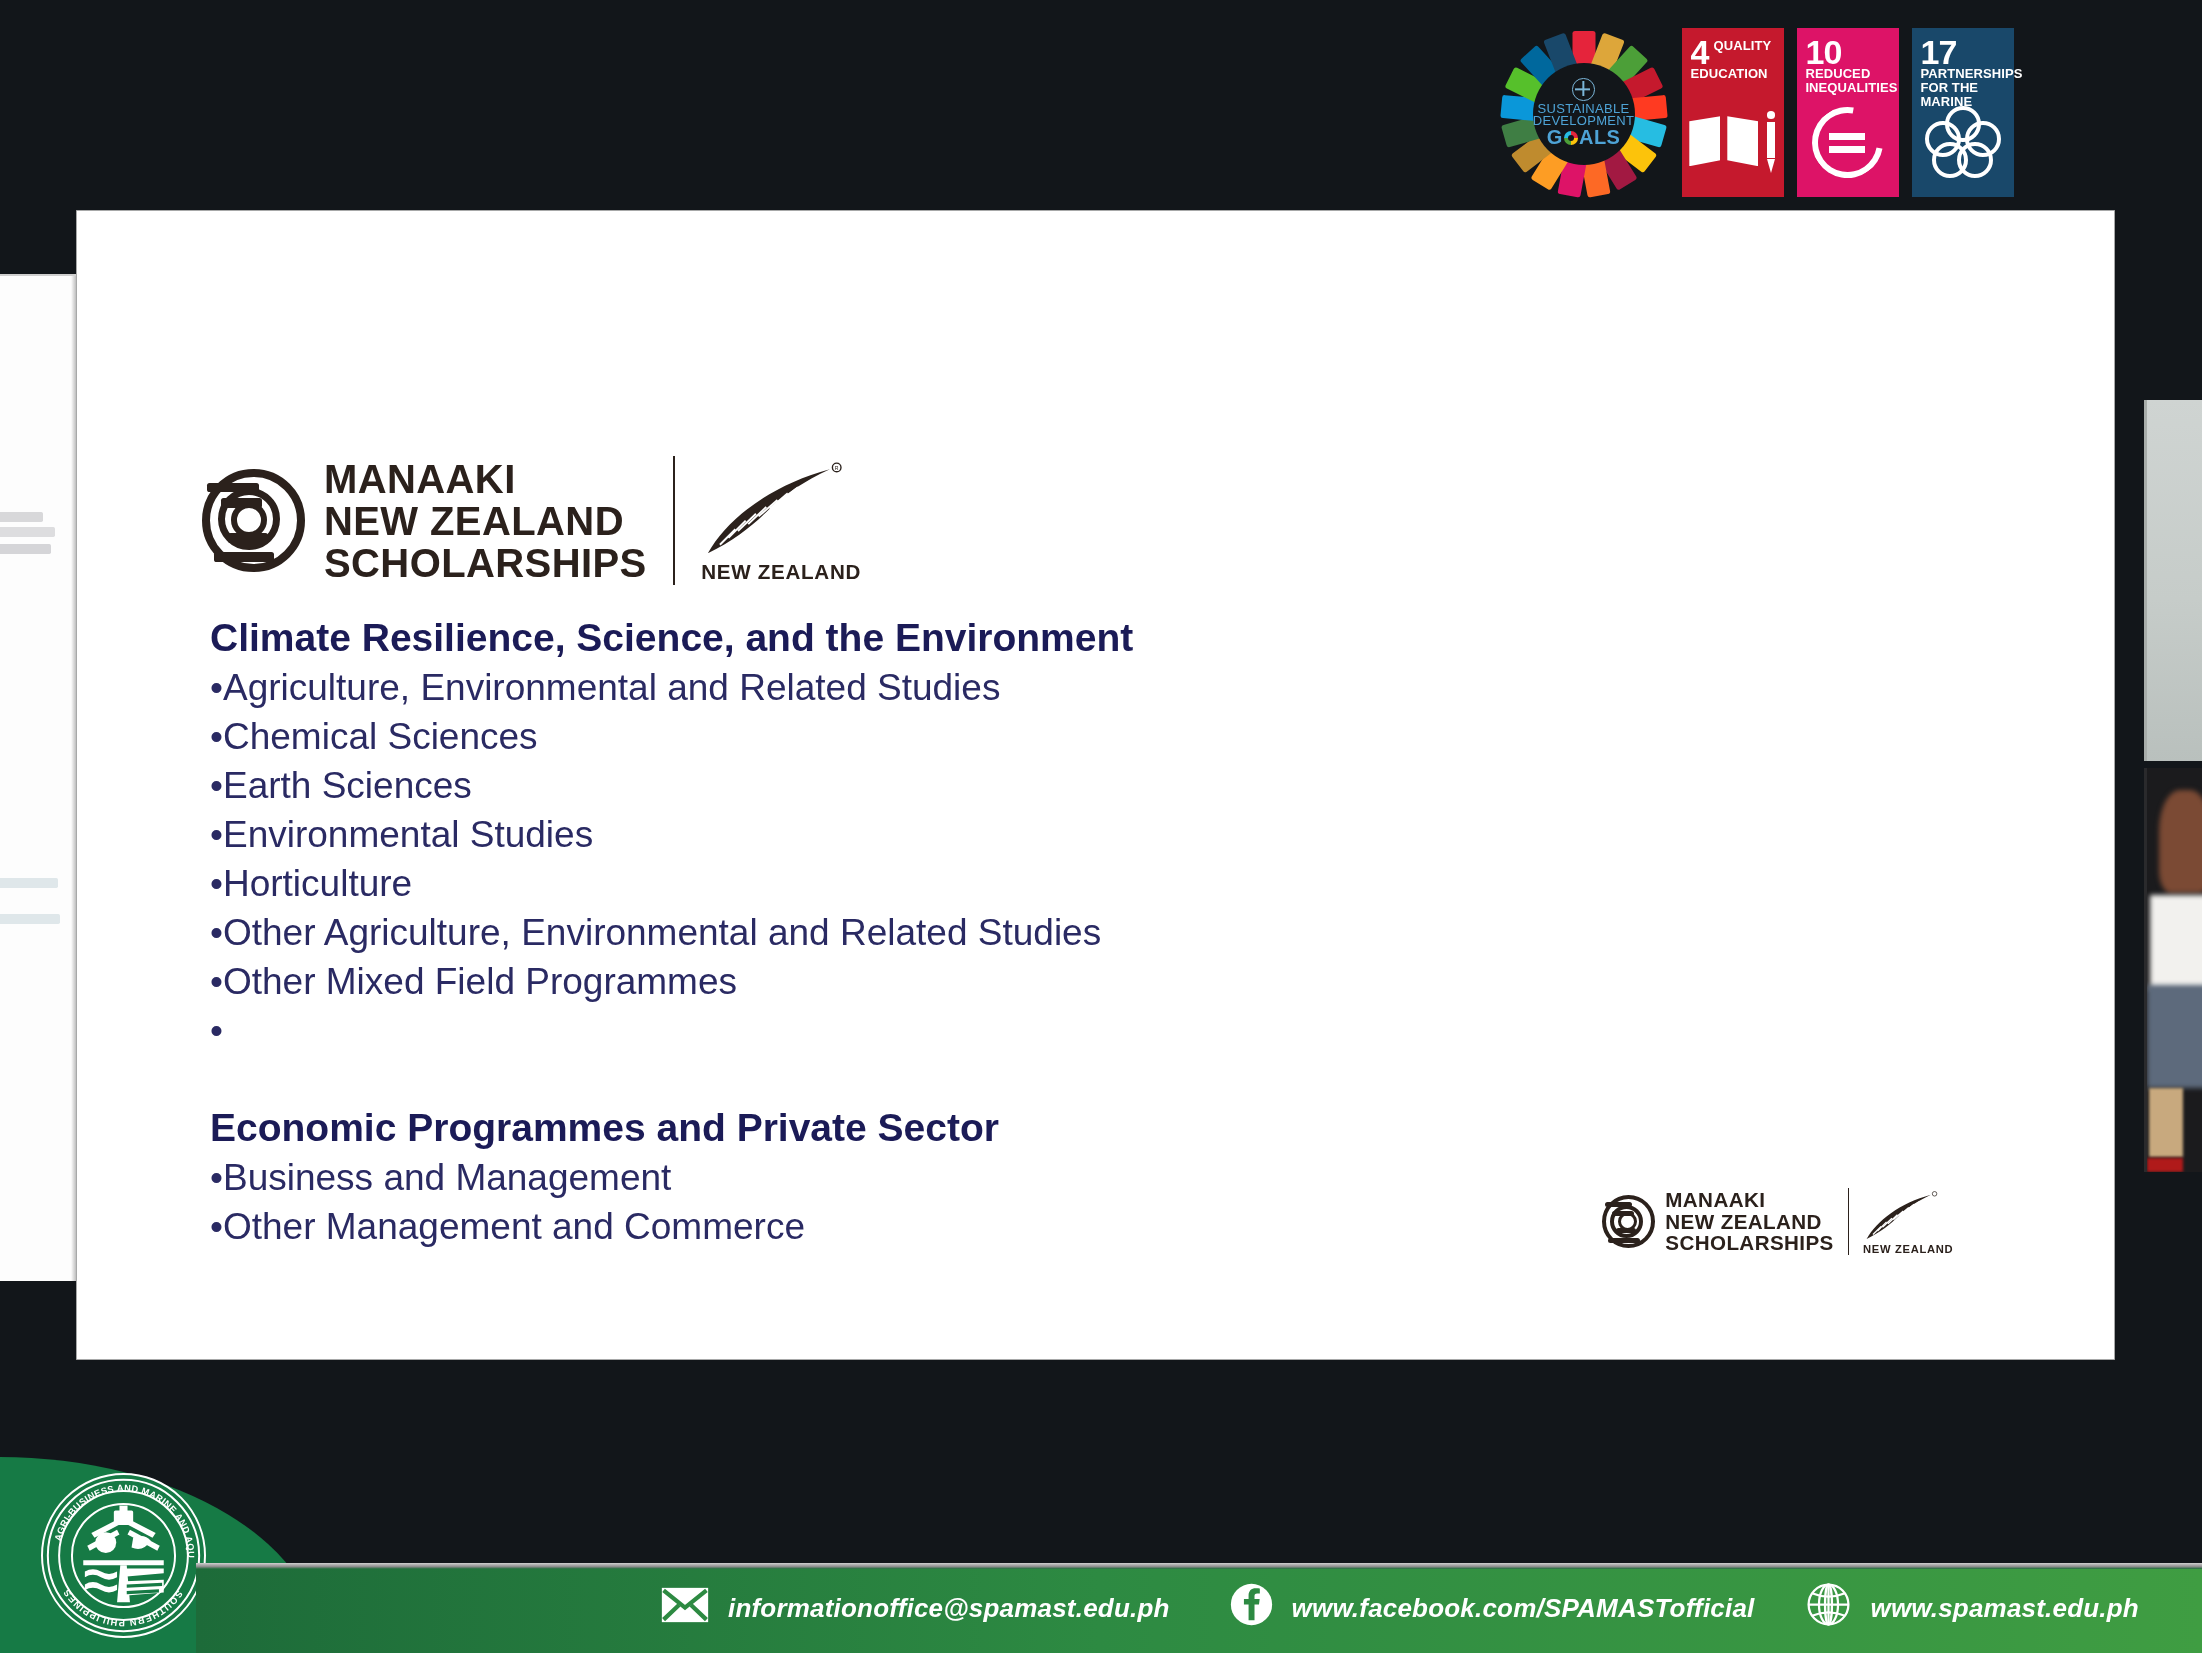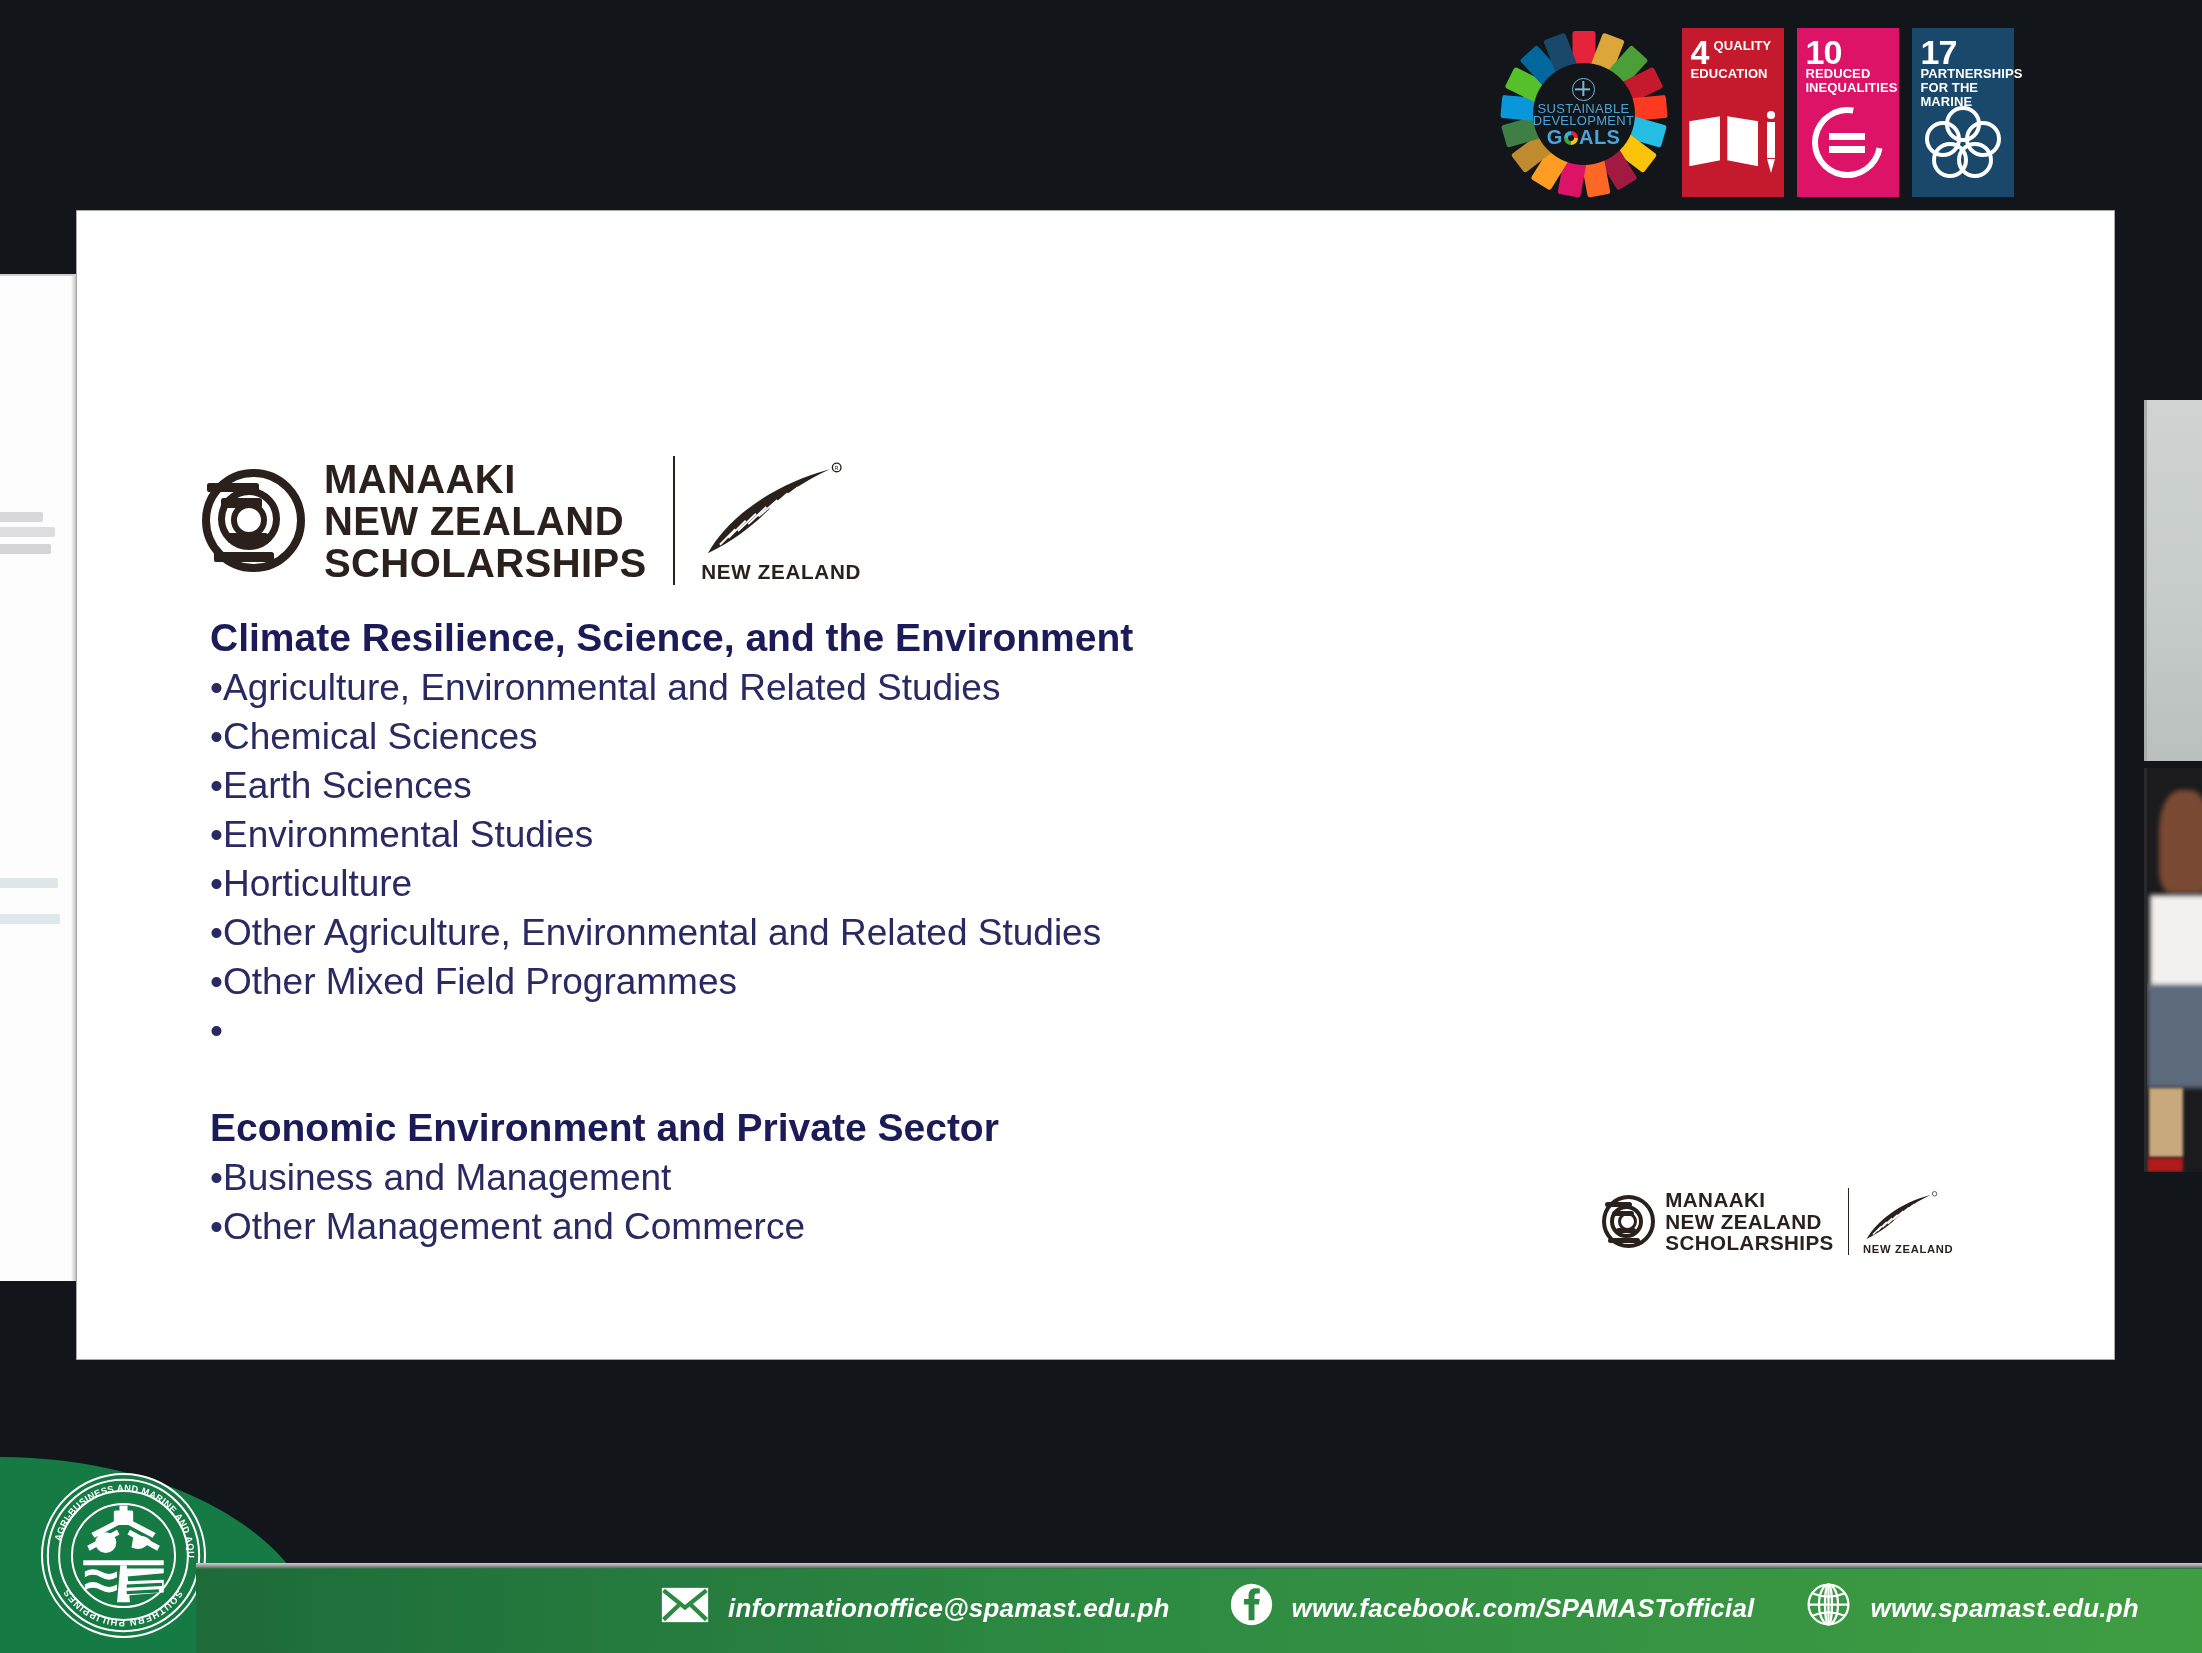--- a/index.html
+++ b/index.html
@@ -345,21 +345,21 @@
             <span class="dot">•</span>
             <span>Other Mixed Field Programmes</span>
           </div>
           <div class="bullet" style="font-size:37px;line-height:49px;">
             <span class="dot">•</span>
           </div>
         </div>
       </div>
 
       <div style="margin-top:48px;">
-        <div class="grp-head" style="font-size:39px;line-height:50px;">Economic Environment and Private Sector</div>
+        <div class="grp-head" style="font-size:39px;line-height:50px;">Economic Programmes and Private Sector</div>
         <div>
           <div class="bullet" style="font-size:37px;line-height:49px;">
             <span class="dot">•</span>
             <span>Business and Management</span>
           </div>
           <div class="bullet" style="font-size:37px;line-height:49px;">
             <span class="dot">•</span>
             <span>Other Management and Commerce</span>
           </div>
         </div>

